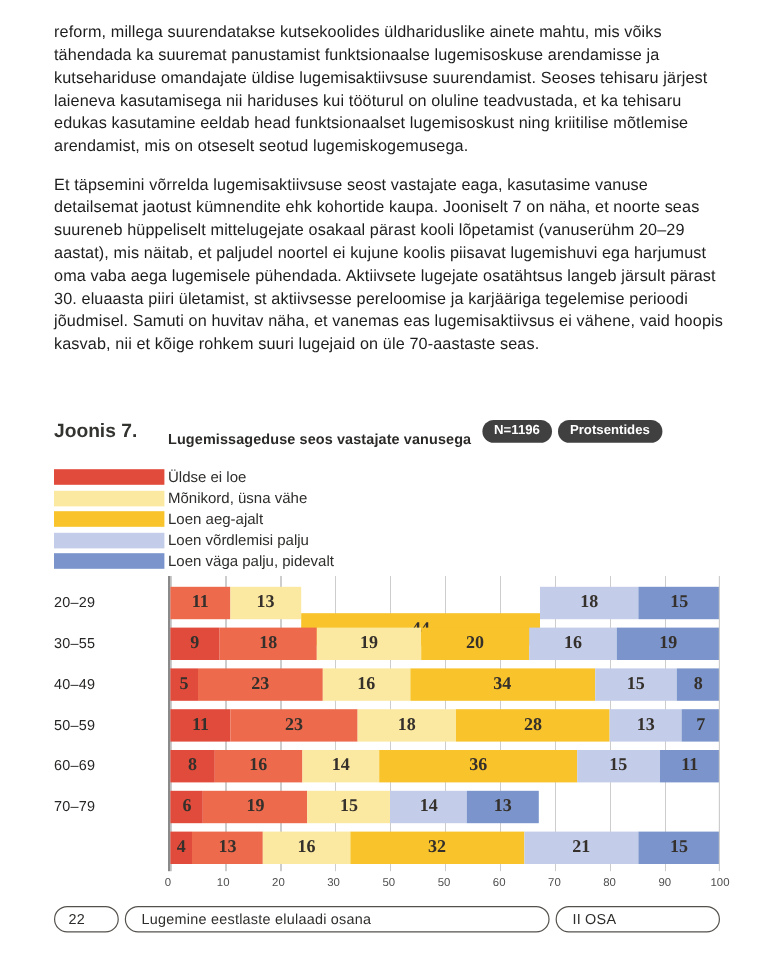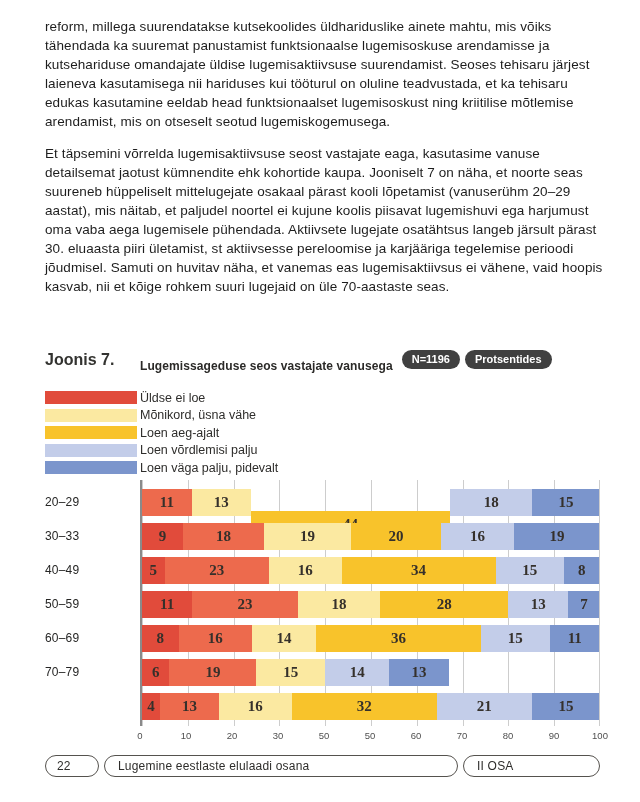--- a/index.html
+++ b/index.html
@@ -124,21 +124,21 @@
       <div class="legend-item">
         <span class="swatch" style="background: rgb(123, 149, 204);"></span>
         <span class="legend-label">Loen väga palju, pidevalt</span>
       </div>
     </div>
 
   <div class="chart">
     <div class="chart-body">
       <div class="row-labels">
           <div class="row-label">20–29</div>
-          <div class="row-label">30–33</div>
+          <div class="row-label">30–55</div>
           <div class="row-label">40–49</div>
           <div class="row-label">50–59</div>
           <div class="row-label">60–69</div>
           <div class="row-label">70–79</div>
         </div>
       <div class="plot">
           <div class="bar-row">
             <div class="seg" style="width: 10.8911%; background: rgb(237, 106, 77);">11</div>
             <div class="seg" style="width: 12.8713%; background: rgb(251, 233, 161);">13</div>
             <div class="seg" style="width: 43.5644%; background: rgb(248, 195, 43); margin-top: 22px;">44</div>

